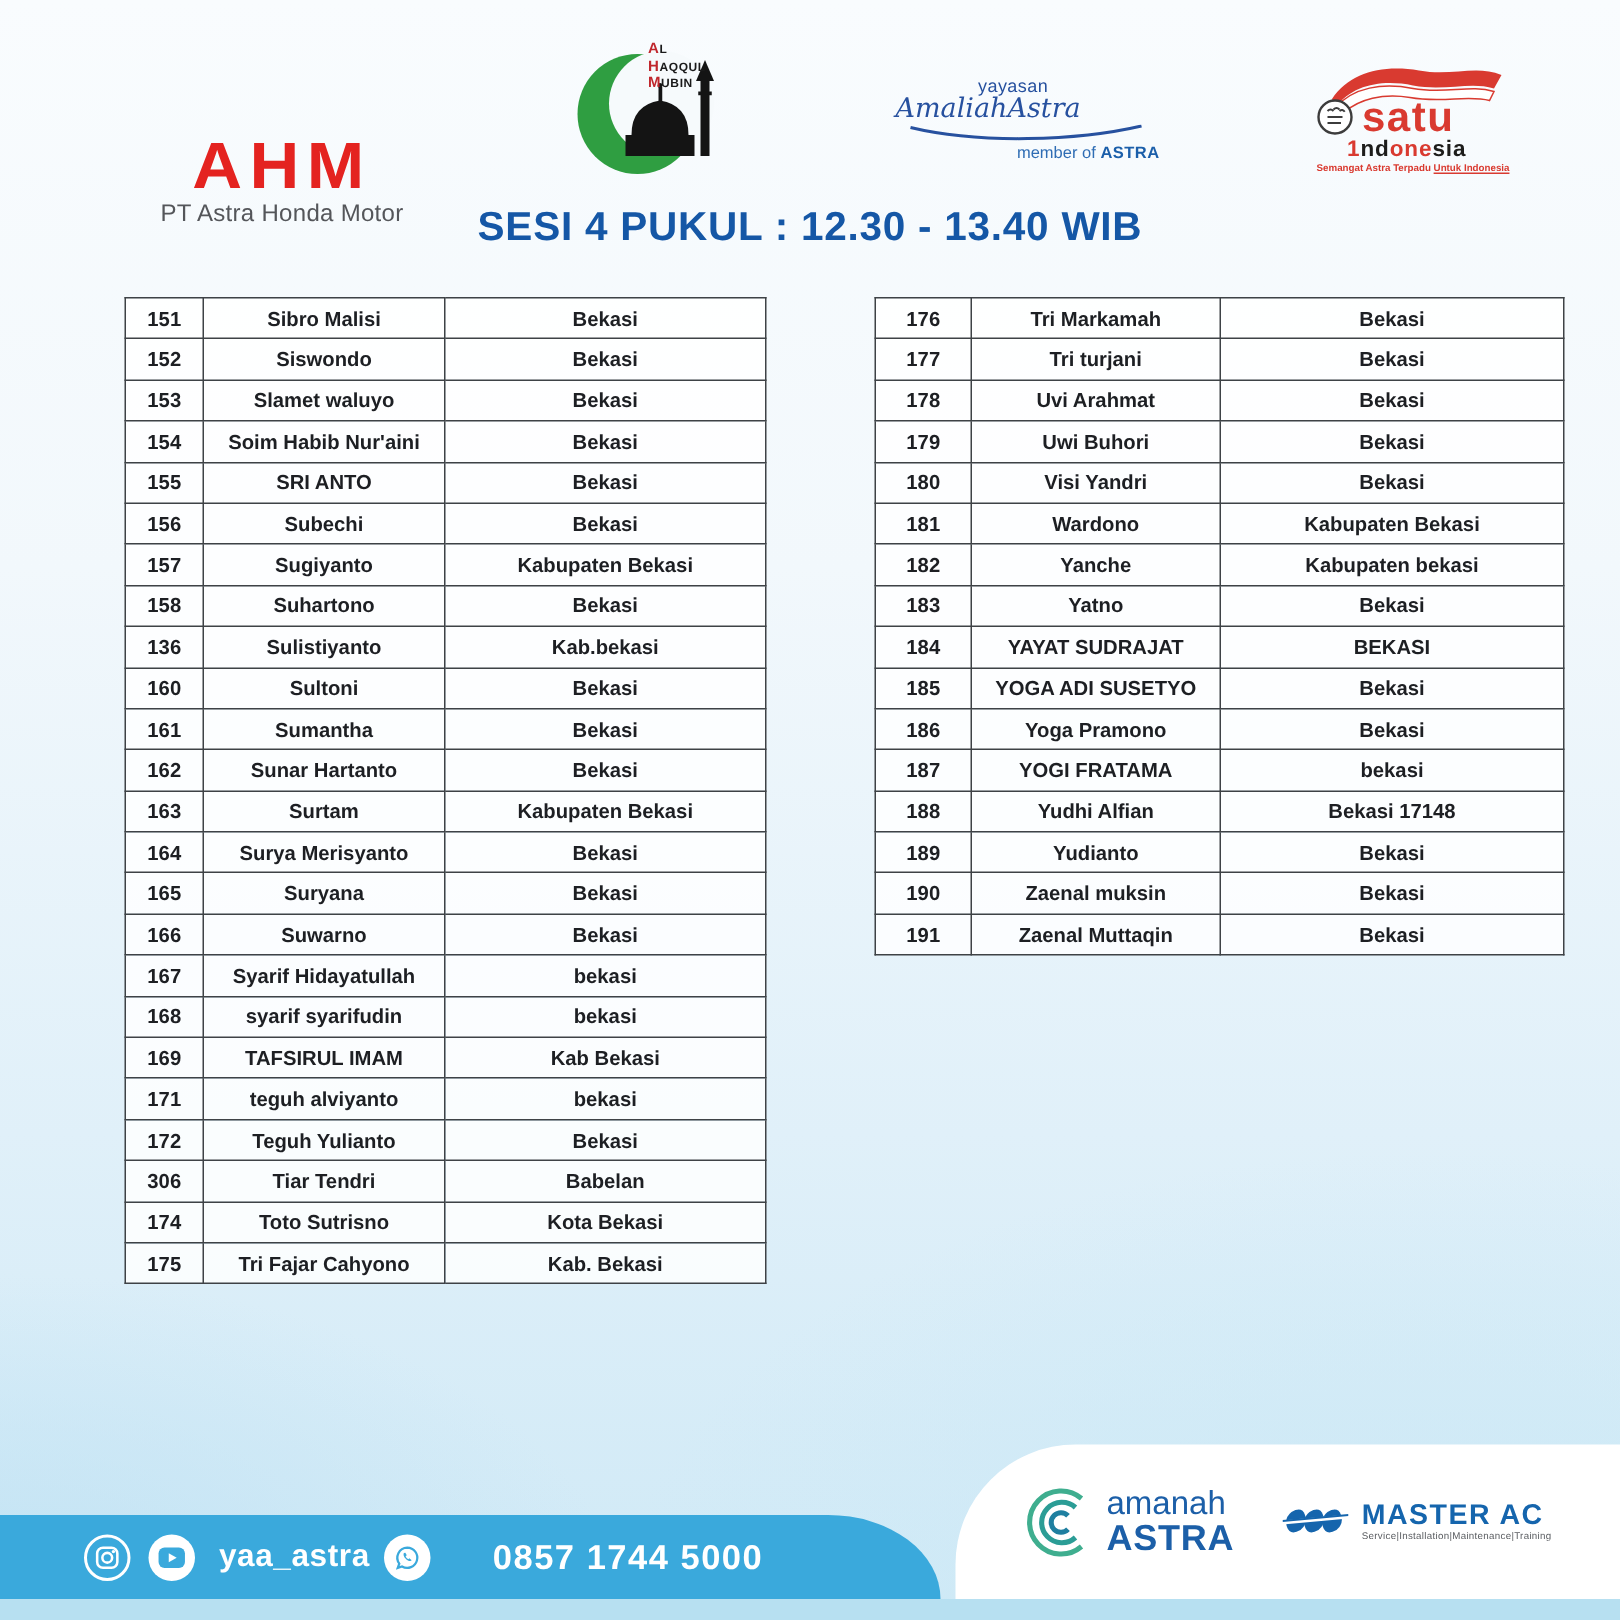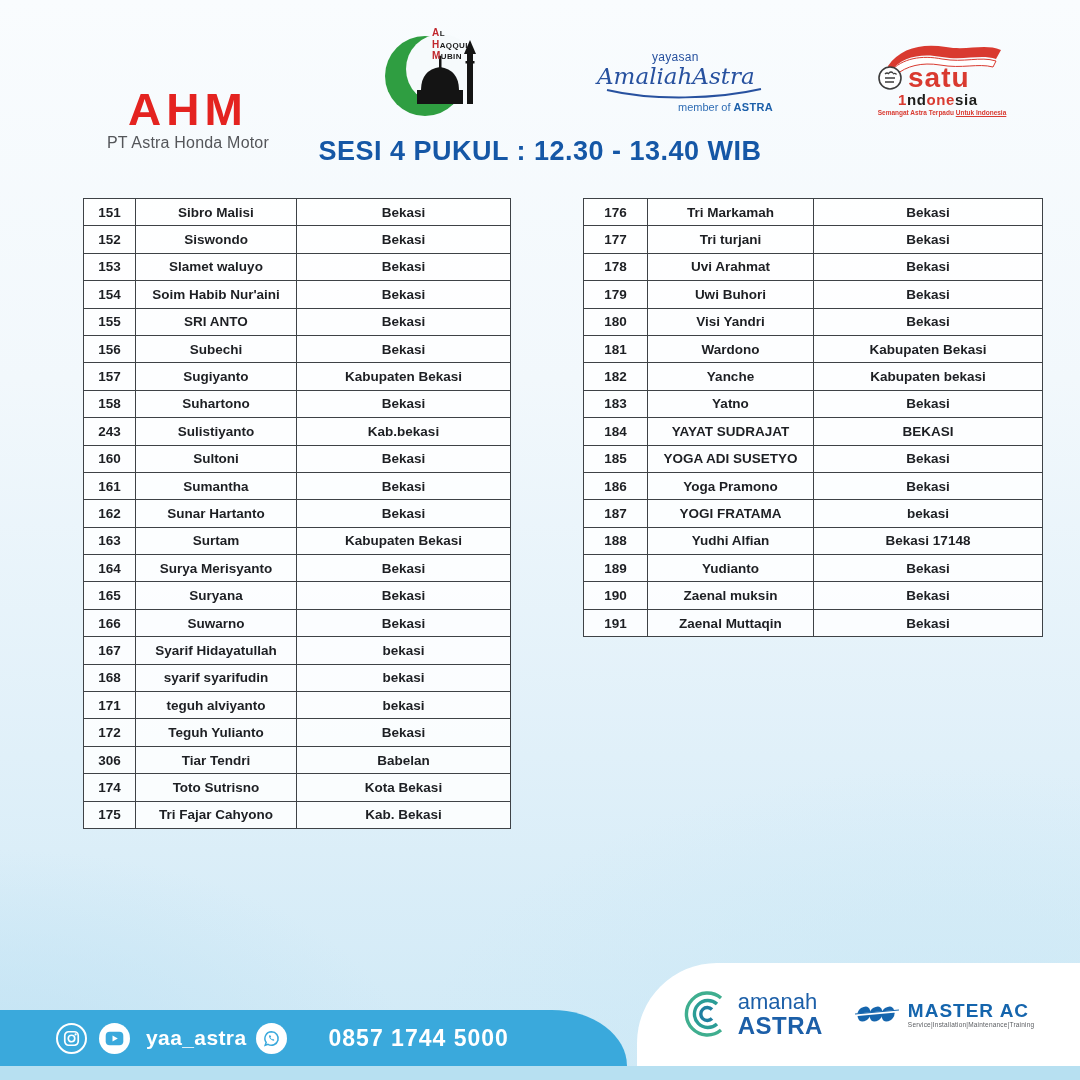--- a/index.html
+++ b/index.html
@@ -16,21 +16,21 @@
   .ahm-sub{font-size:16px;color:#54565a;margin-top:3px;letter-spacing:.2px;white-space:nowrap;}
 
   .mosque{position:absolute;left:383px;top:24px;width:110px;height:98px;}
   .mosque svg{position:absolute;left:0;top:0;}
   .mosque-lines{position:absolute;left:49px;top:3px;line-height:1.15;}
   .mosque-lines div{font-size:8px;font-weight:700;color:#1a1a1a;letter-spacing:.4px;}
   .mosque-lines div::first-letter{color:#c0272d;font-size:10px;}
 
   .amaliah{position:absolute;left:597px;top:50px;width:180px;color:#27519f;}
   .yayasan{font-size:12px;margin-left:55px;letter-spacing:.3px;}
-  .am-script{font-family:"DejaVu Serif",serif;font-style:italic;font-size:23px;line-height:1.05;white-space:nowrap;}
+  .am-script{font-family:"DejaVu Serif",serif;font-style:italic;font-size:18px;line-height:1.05;white-space:nowrap;}
   .am-swoosh{display:block;margin-left:6px;}
   .am-member{font-size:11px;color:#2f6db4;text-align:right;margin-top:1px;margin-right:4px;}
   .am-member b{font-weight:800;color:#1b5faa;letter-spacing:.3px;}
 
   .satu{position:absolute;left:876px;top:42px;width:132px;height:76px;}
   .satu-flag{position:absolute;left:8px;top:0;}
   .satu-fist{position:absolute;left:0;top:22px;}
   .satu-word{position:absolute;left:32px;top:22px;font-size:28px;font-weight:800;color:#d93a30;letter-spacing:1px;line-height:1;}
   .satu-ind{position:absolute;left:22px;top:50px;font-size:15px;font-weight:700;letter-spacing:.6px;line-height:1;}
   .satu-ind .r{color:#d93a30;} .satu-ind .k{color:#1d1d1b;}
@@ -56,21 +56,21 @@
   .blue-bar{position:absolute;left:0;bottom:14px;width:627px;height:56px;background:#3aa9dc;
     border-top-right-radius:75px 56px;display:flex;align-items:center;padding-left:56px;box-sizing:border-box;}
   .cicon{width:31px;height:31px;border-radius:50%;display:flex;align-items:center;justify-content:center;flex:none;}
   .ring{border:2px solid #fff;width:27px;height:27px;}
   .solid{background:#fff;}
   .handle{margin-left:16px;font-size:21px;font-weight:600;color:#fff;letter-spacing:.4px;}
   .wa{margin-left:9px;}
   .yt{margin-left:12px;}
   .phone{margin-left:42px;font-size:23px;font-weight:700;color:#fff;letter-spacing:1px;}
 
-  .amanah-logo{display:flex;align-items:flex-start;gap:9px;}
+  .amanah-logo{display:flex;align-items:flex-end;gap:9px;}
   .amanah-t1{font-size:22px;color:#1c5fa8;line-height:1.05;}
   .amanah-t2{font-size:24px;color:#1c5fa8;font-weight:800;letter-spacing:.5px;line-height:1.05;}
   .master-logo{display:flex;align-items:center;gap:9px;}
   .master-t1{font-size:19px;color:#1565ad;font-weight:800;letter-spacing:1px;line-height:1.1;}
   .master-t2{font-size:6.5px;color:#5a5d61;letter-spacing:.2px;}
 </style>
 </head>
 <body>
 
 <div class="canvas">
@@ -172,21 +172,21 @@
           <td>157</td>
           <td>Sugiyanto</td>
           <td>Kabupaten Bekasi</td>
         </tr>
         <tr>
           <td>158</td>
           <td>Suhartono</td>
           <td>Bekasi</td>
         </tr>
         <tr>
-          <td>243</td>
+          <td>136</td>
           <td>Sulistiyanto</td>
           <td>Kab.bekasi</td>
         </tr>
         <tr>
           <td>160</td>
           <td>Sultoni</td>
           <td>Bekasi</td>
         </tr>
         <tr>
           <td>161</td>
@@ -220,20 +220,25 @@
         </tr>
         <tr>
           <td>167</td>
           <td>Syarif Hidayatullah</td>
           <td>bekasi</td>
         </tr>
         <tr>
           <td>168</td>
           <td>syarif syarifudin</td>
           <td>bekasi</td>
+        </tr>
+        <tr>
+          <td>169</td>
+          <td>TAFSIRUL IMAM</td>
+          <td>Kab Bekasi</td>
         </tr>
         <tr>
           <td>171</td>
           <td>teguh alviyanto</td>
           <td>bekasi</td>
         </tr>
         <tr>
           <td>172</td>
           <td>Teguh Yulianto</td>
           <td>Bekasi</td>

